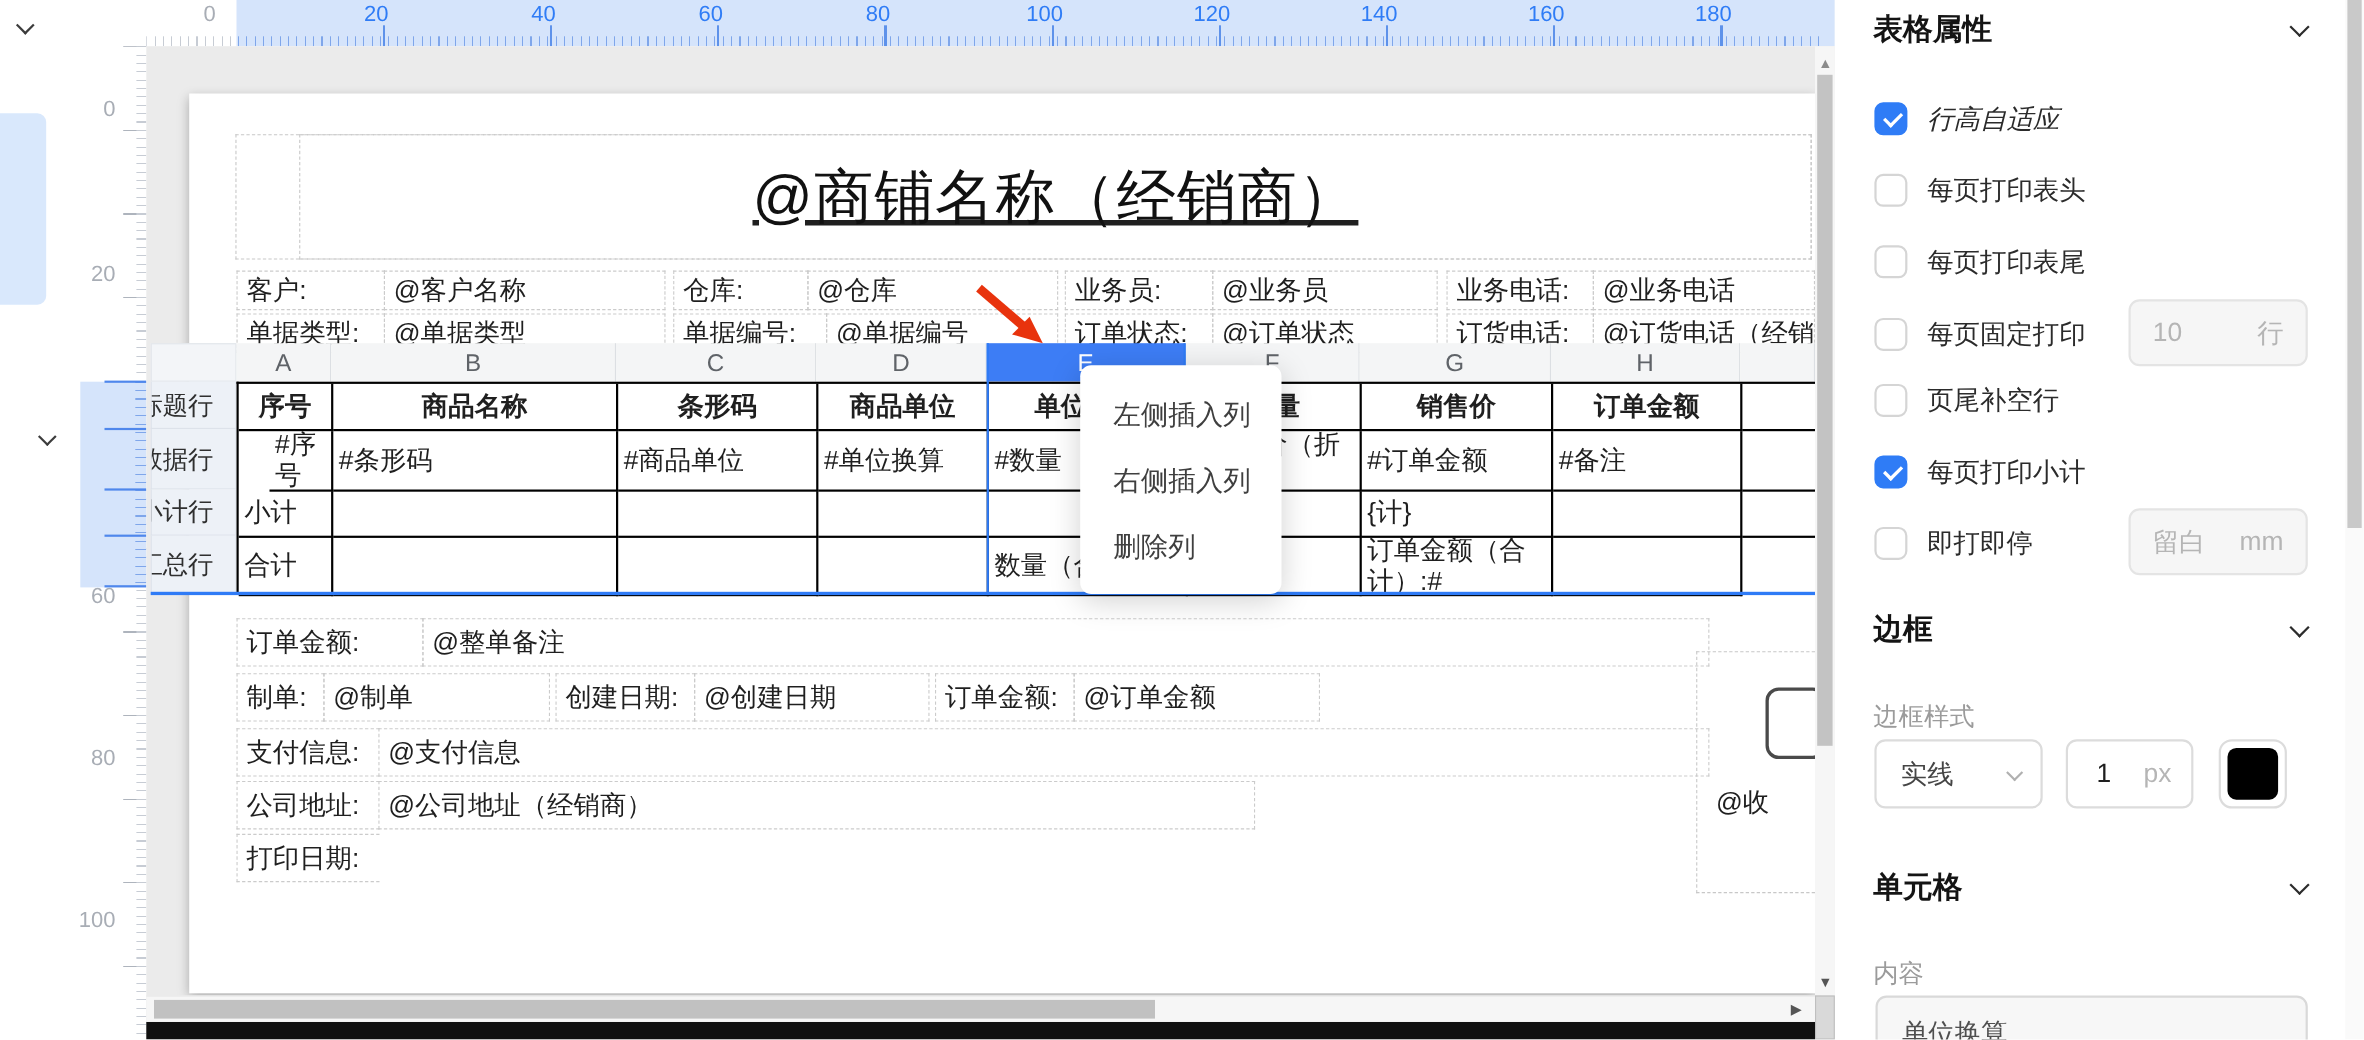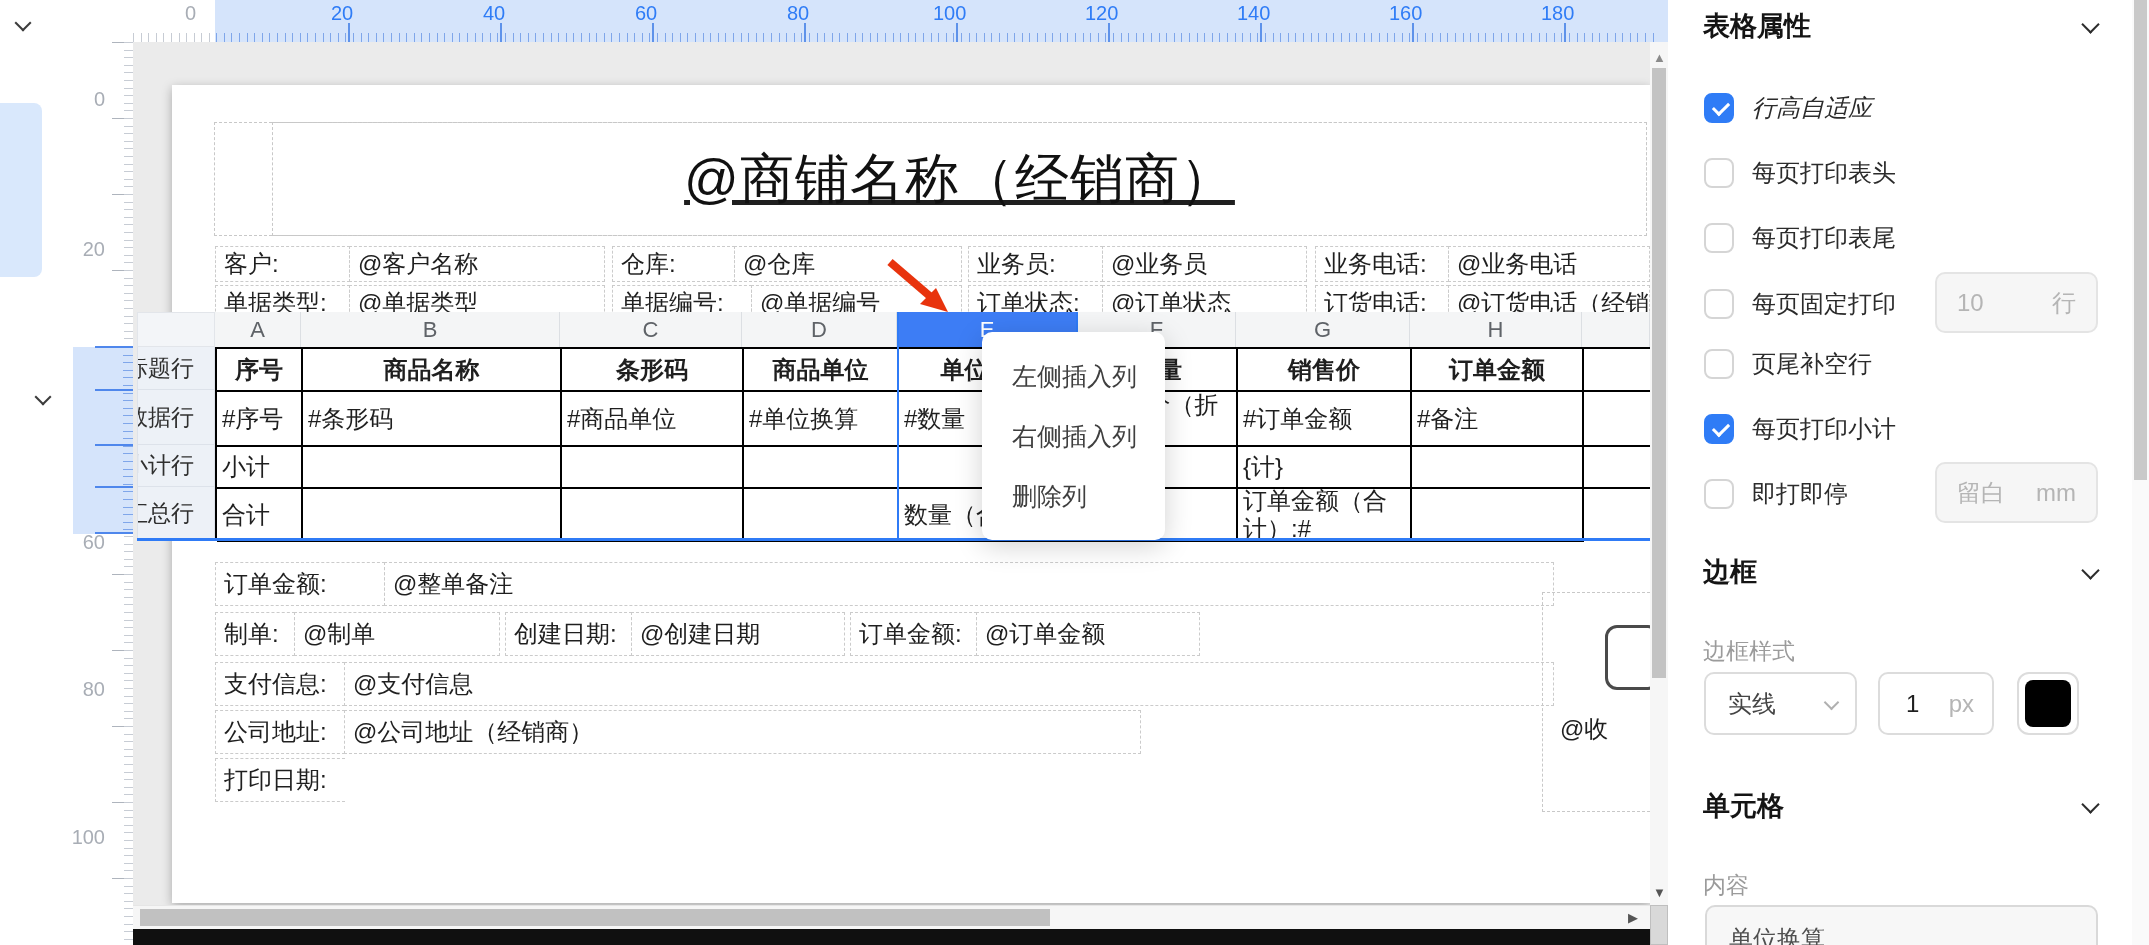--- a/index.html
+++ b/index.html
@@ -64,21 +64,21 @@
      grid-template-columns:86px 259px 182px 155px 181px 158px 174px 172px 68px;}
   .letter{box-sizing:border-box;background:#f4f5f6;border-right:1px solid #dcdfe3;font-size:22px;color:#5f6368;
      display:flex;align-items:center;justify-content:center;}
   .letter.sel{background:#3d7df5;color:#fff;}
   #main-table{left:215px;top:347px;width:1435px;height:193px;display:grid;z-index:12;background:#fff;
      grid-template-columns:86px 259px 182px 155px 181px 158px 174px 172px 68px;
      grid-template-rows:43px 55px 42px 53px;border-top:2px solid #000;border-left:2px solid #000;box-sizing:border-box;}
   .tc{box-sizing:border-box;border-right:2px solid #000;border-bottom:2px solid #000;font-size:24px;
       padding:2px 5px;display:flex;align-items:center;overflow:hidden;line-height:1.15;}
   .tc.head{font-weight:bold;justify-content:center;}
-  .tc.wrapA{word-break:break-all;max-width:86px;}
+  .tc.wrapA{word-break:break-all;max-width:86px;margin-left:28px;}
   #e-outline{left:897px;top:312px;width:181px;height:228px;z-index:13;pointer-events:none;
      border-left:2px solid #2f7bf6;border-right:2px solid #2f7bf6;box-sizing:border-box;}
   #table-blue-bottom{left:137px;top:538px;width:1513px;height:3px;background:#2f7bf6;z-index:14;}
 
   
   #ctx-menu{left:982px;top:332px;width:183px;height:208px;background:#fff;border-radius:10px;z-index:50;
      box-shadow:0 6px 28px rgba(0,0,0,.18);display:flex;flex-direction:column;justify-content:space-around;padding:14px 0;box-sizing:border-box;}
   .ctx-item{font-size:25px;color:#3f3f3f;padding-left:30px;cursor:pointer;}
 
   

